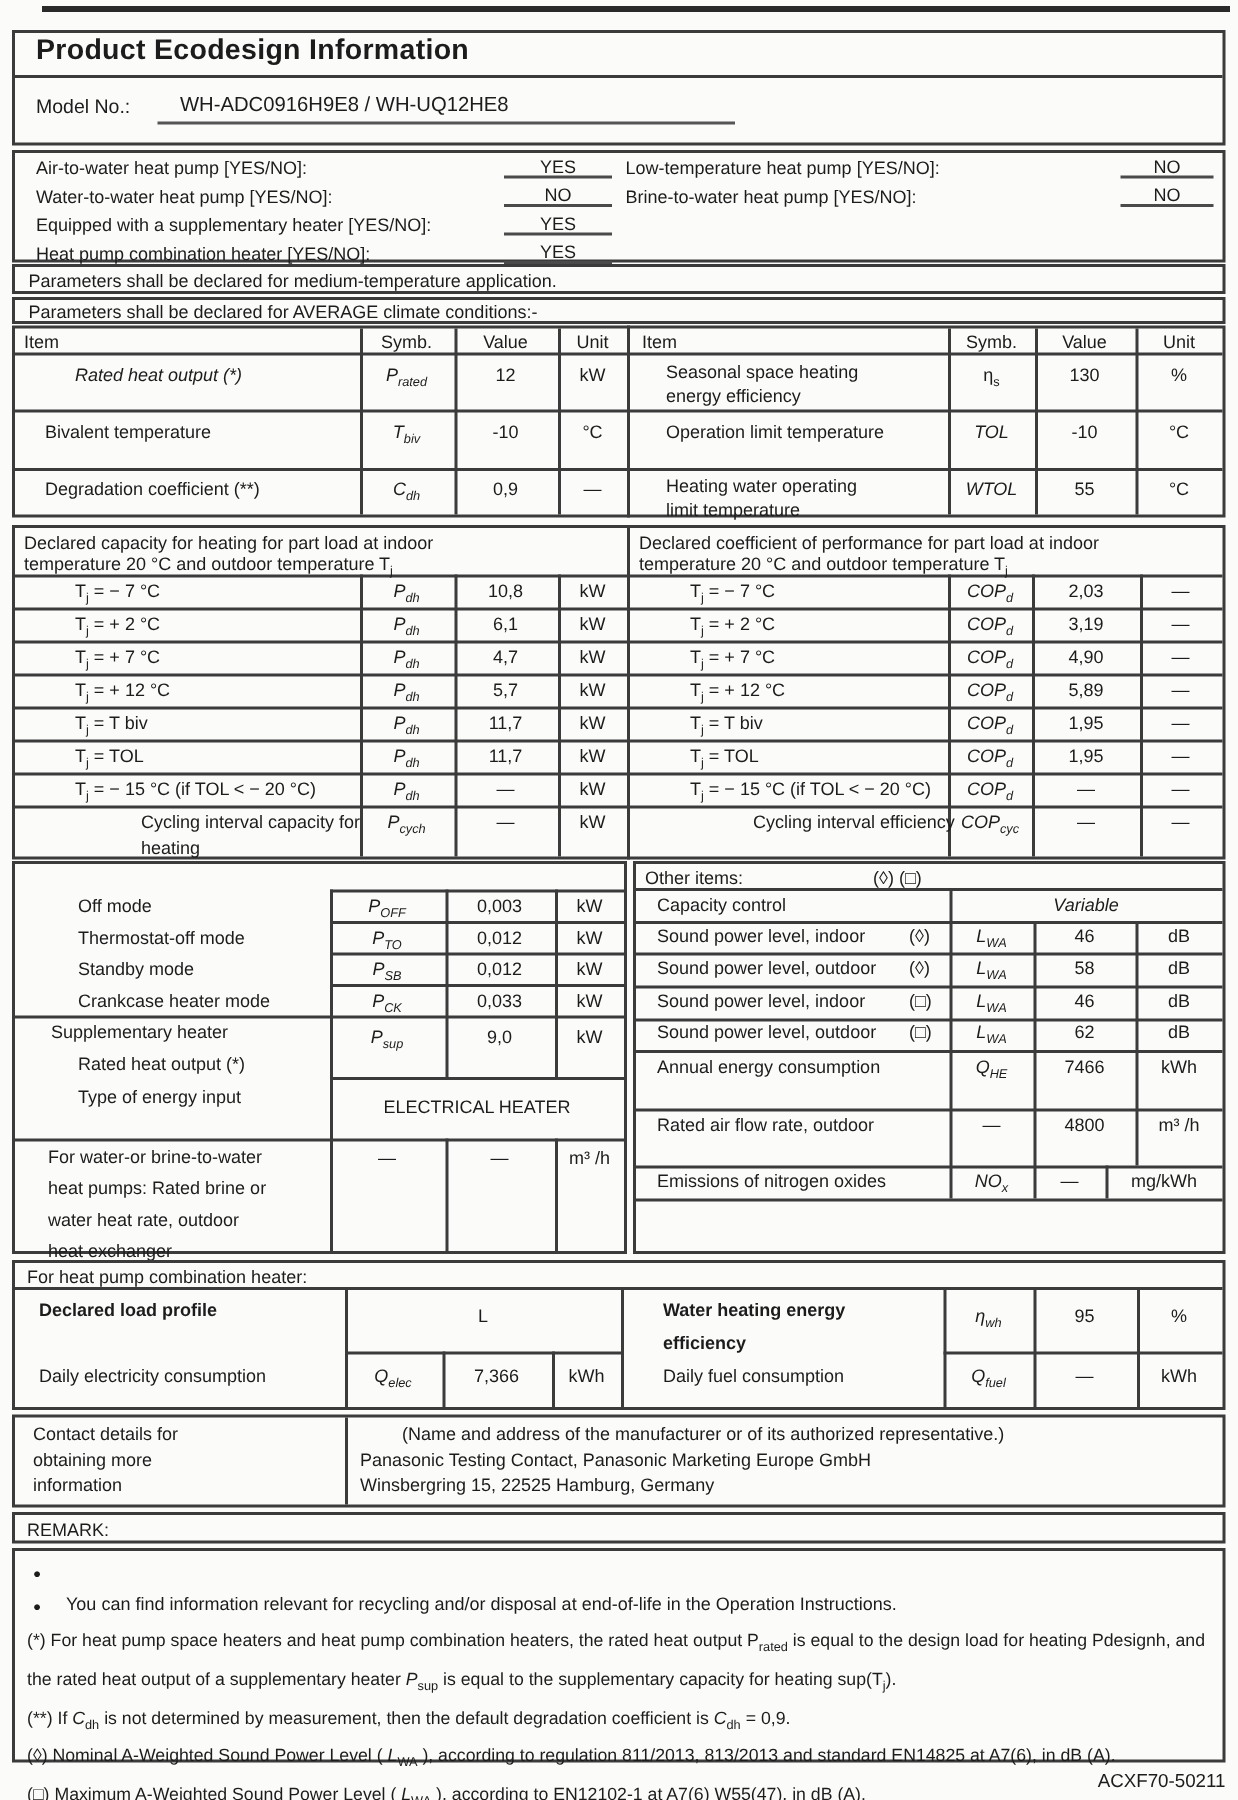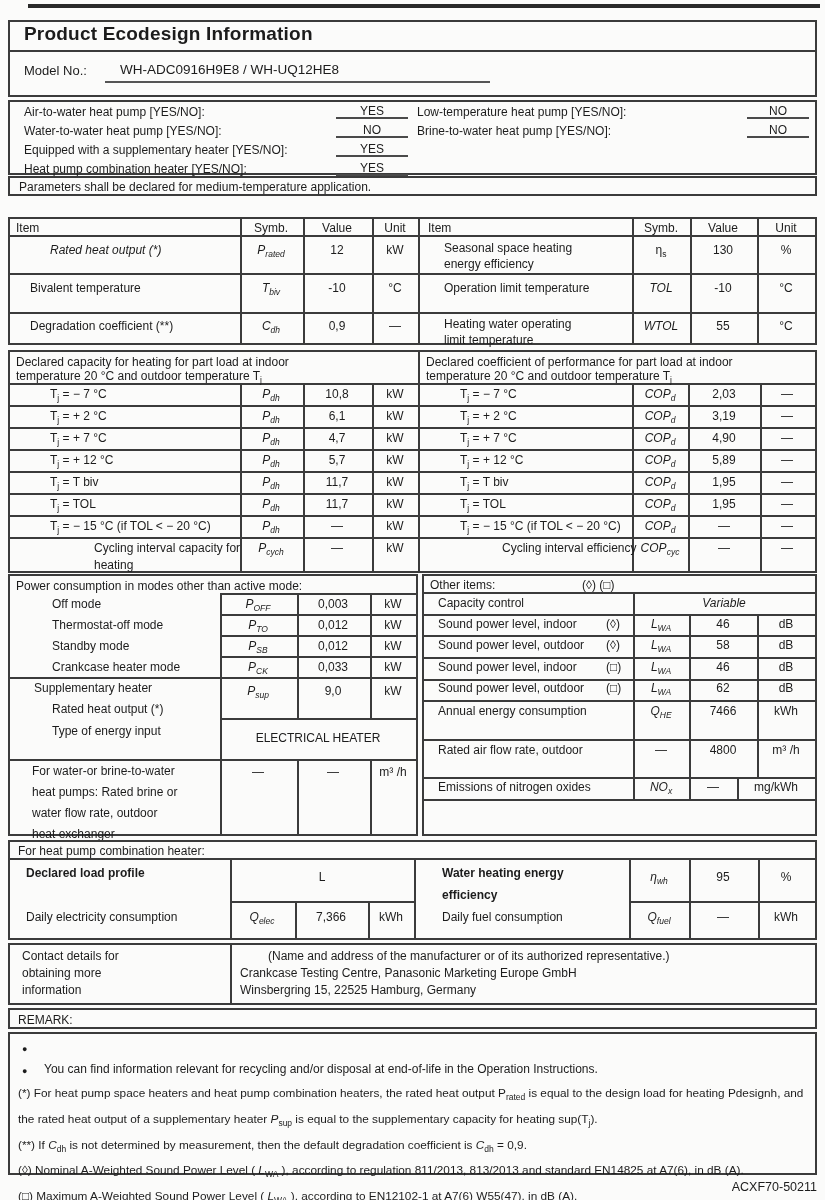--- a/index.html
+++ b/index.html
@@ -49,20 +49,23 @@
     <div class="uline" style="left:326px;top:57px;width:72px">YES</div>
     <div class="t" style="left:407px;top:3px">Low-temperature heat pump [YES/NO]:</div>
     <div class="t" style="left:407px;top:22px">Brine-to-water heat pump [YES/NO]:</div>
     <div class="uline" style="left:737px;top:0;width:62px">NO</div>
     <div class="uline" style="left:737px;top:19px;width:62px">NO</div>
   </div>
 
   <div class="box" style="left:0;top:156px;width:809px;height:20px">
     <div class="t" style="left:9px;top:2px">Parameters shall be declared for medium-temperature application.</div>
   </div>
+  <div class="box" style="left:0;top:178px;width:809px;height:18px">
+    <div class="t" style="left:9px;top:1px">Parameters shall be declared for AVERAGE climate conditions:-</div>
+  </div>
 
   <div class="box" style="left:0;top:197px;width:412px;height:128px">
     <div class="hl" style="left:0;top:16px;width:408px"></div>
     <div class="hl" style="left:0;top:54px;width:408px"></div>
     <div class="hl" style="left:0;top:93px;width:408px"></div>
     <div class="vl" style="left:230px;top:0;height:124px"></div>
     <div class="vl" style="left:293px;top:0;height:124px"></div>
     <div class="vl" style="left:362px;top:0;height:124px"></div>
     <div class="t" style="left:6px;top:2px">Item</div>
     <div class="t cx" style="left:261px;top:2px">Symb.</div>
@@ -222,21 +225,20 @@
     <div class="t cx" style="left:304px;top:167px">—</div>
     <div class="t cx" style="left:367px;top:167px">—</div>
 
     <div class="t" style="left:82px;top:189px">Cycling interval efficiency</div>
     <div class="t cx sym" style="left:240px;top:189px"><span>COP</span><sub>cyc</sub></div>
     <div class="t cx" style="left:304px;top:189px">—</div>
     <div class="t cx" style="left:367px;top:189px">—</div>
   </div>
 
   <div class="box" style="left:0;top:554px;width:410px;height:262px">
-    <div class="t" style="left:6px;top:3px">Power consumption in modes other than active mode:</div>
     <div class="hl" style="left:210px;top:17px;width:196px"></div>
     <div class="hl" style="left:210px;top:38px;width:196px"></div>
     <div class="hl" style="left:210px;top:59px;width:196px"></div>
     <div class="hl" style="left:210px;top:80px;width:196px"></div>
     <div class="hl" style="left:0;top:101px;width:406px"></div>
     <div class="hl" style="left:210px;top:142px;width:196px"></div>
     <div class="hl" style="left:0;top:183px;width:406px"></div>
     <div class="vl" style="left:210px;top:17px;height:241px"></div>
     <div class="vl" style="left:287px;top:17px;height:125px"></div>
     <div class="vl" style="left:360px;top:17px;height:125px"></div>
@@ -267,21 +269,21 @@
     <div class="t" style="left:42px;top:126px">Rated heat output (*)</div>
     <div class="t cx sym" style="left:248px;top:108px"><span>P</span><sub>sup</sub></div>
     <div class="t cx" style="left:323px;top:108px">9,0</div>
     <div class="t cx" style="left:383px;top:108px">kW</div>
 
     <div class="t" style="left:42px;top:148px">Type of energy input</div>
     <div class="t cx" style="left:308px;top:155px">ELECTRICAL HEATER</div>
 
     <div class="t" style="left:22px;top:188px">For water-or brine-to-water</div>
     <div class="t" style="left:22px;top:209px">heat pumps: Rated brine or</div>
-    <div class="t" style="left:22px;top:230px">water flow rate, outdoor</div>
+    <div class="t" style="left:22px;top:230px">water heat rate, outdoor</div>
     <div class="t" style="left:22px;top:251px">heat exchanger</div>
     <div class="t cx" style="left:248px;top:189px">—</div>
     <div class="t cx" style="left:323px;top:189px">—</div>
     <div class="t cx" style="left:383px;top:189px">m³ /h</div>
   </div>
 
   <div class="box" style="left:414px;top:554px;width:395px;height:262px">
     <div class="t" style="left:6px;top:2px">Other items:</div>
     <div class="t" style="left:158px;top:2px">(◊)  (□)</div>
     <div class="hl" style="left:0;top:16px;width:391px"></div>
@@ -372,21 +374,21 @@
     <div class="t cx" style="left:713px;top:68px">—</div>
     <div class="t cx" style="left:776px;top:68px">kWh</div>
   </div>
 
   <div class="box" style="left:0;top:923px;width:809px;height:62px">
     <div class="vl" style="left:220px;top:0;height:58px"></div>
     <div class="t" style="left:12px;top:4px">Contact details for</div>
     <div class="t" style="left:12px;top:21px">obtaining more</div>
     <div class="t" style="left:12px;top:38px">information</div>
     <div class="t" style="left:258px;top:4px">(Name and address of the manufacturer or of its authorized representative.)</div>
-    <div class="t" style="left:230px;top:21px">Crankcase Testing Centre, Panasonic Marketing Europe GmbH</div>
+    <div class="t" style="left:230px;top:21px">Panasonic Testing Contact, Panasonic Marketing Europe GmbH</div>
     <div class="t" style="left:230px;top:38px">Winsbergring 15, 22525 Hamburg, Germany</div>
   </div>
 
   <div class="box" style="left:0;top:988px;width:809px;height:21px">
     <div class="t" style="left:8px;top:3px">REMARK:</div>
   </div>
 
   <div class="box" style="left:0;top:1012px;width:809px;height:143px">
     <div class="t bullet" style="left:12px;top:8px">●</div>
     <div class="t bullet" style="left:12px;top:30px">●</div>

